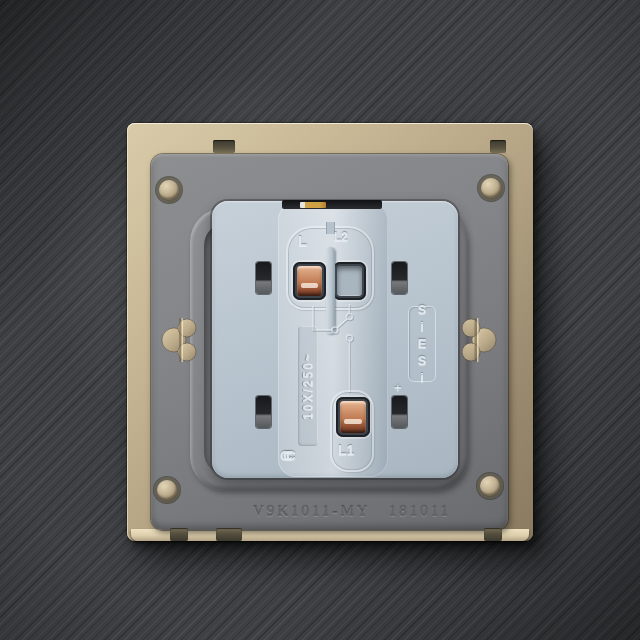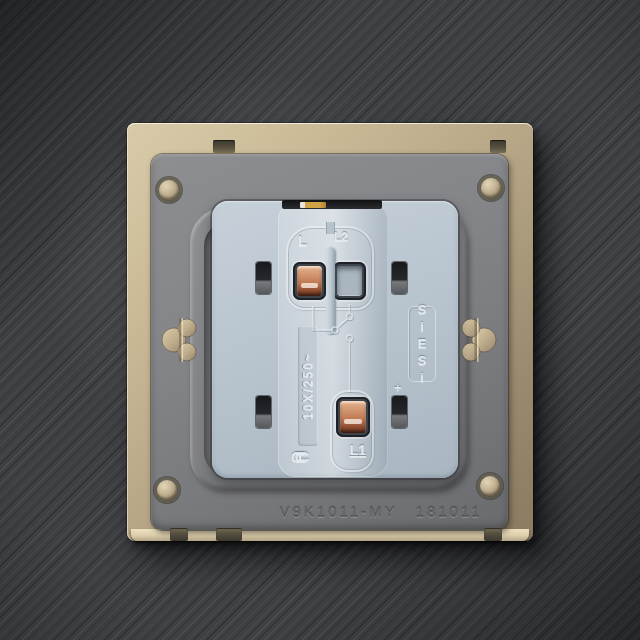--- a/index.html
+++ b/index.html
@@ -99,29 +99,29 @@
     text-align:center;font-size:12px;letter-spacing:2px;line-height:20px;
     border-radius:4px;background:rgba(110,126,138,.12);
     box-shadow:inset 1px 1px 2px rgba(90,106,118,.35), inset -1px -1px 1px rgba(255,255,255,.4);}
   .brand-box{left:408px;top:306px;width:28px;height:76px;border-radius:6px;
     border:1px solid rgba(236,243,247,.55);
     box-shadow:inset 1px 1px 1px rgba(110,126,138,.4);
     display:flex;align-items:center;justify-content:center;
     writing-mode:vertical-rl;text-orientation:upright;
     font-size:13px;letter-spacing:2px;}
   .plus-mark{left:394px;top:380px;font-size:13px;font-weight:normal;}
-  .ccc-mark{left:291px;top:448px;width:40px;font-size:15px;letter-spacing:-.48em;
+  .ccc-mark{left:280px;top:448px;width:40px;font-size:13px;letter-spacing:-.48em;
     font-weight:bold;}
   .label-l{left:298px;top:232px;font-size:15px;}
   .label-l2{left:334px;top:230px;font-size:12px;}
-  .label-l1{left:338px;top:442px;width:28px;text-align:right;font-size:14px;text-decoration:underline;}
-
-  
-  .model-row{left:165px;top:503px;width:432px;text-align:center;
-    font-family:Liberation Sans, sans-serif;font-size:15px;letter-spacing:3px;
+  .label-l1{left:338px;top:442px;width:28px;text-align:left;font-size:14px;}
+
+  
+  .model-row{left:136px;top:503px;width:432px;text-align:center;
+    font-family:Liberation Serif, serif;font-size:15px;letter-spacing:3px;
     color:#63646a;text-shadow:0 1px 0 rgba(205,205,198,.30), 0 -1px 1px rgba(25,25,25,.45);}
   .model-row span{position:static;}
   .model-gap{display:inline-block;width:18px;}
 </style>
 </head>
 <body>
 
 <div class="stage">
   <div class="brush"></div>
   <div class="vignette"></div>

